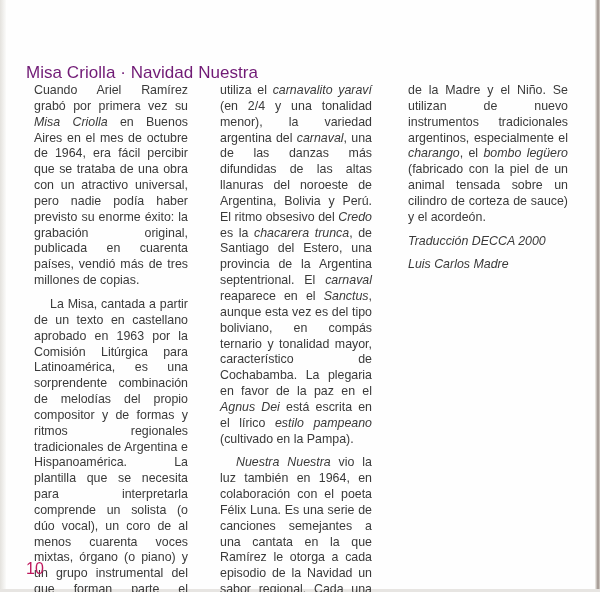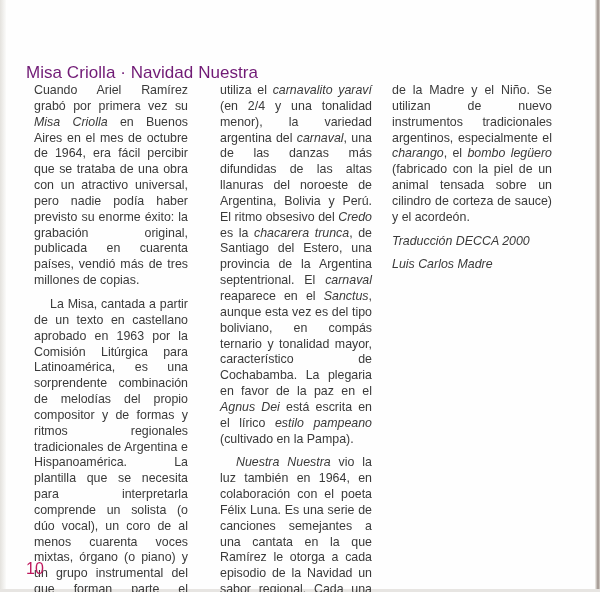--- a/index.html
+++ b/index.html
@@ -32,21 +32,21 @@
       white-space: nowrap;
       margin-top: 12px;
     }
     .col {
       position: absolute; top: 75px;
       font-size: 12.4px; line-height: 15.85px; color: #3a3a3a;
       text-align: justify;
     }
     .col1 { left: 26px; width: 170px; }
     .col2 { left: 212px; width: 168px; }
-    .col3 { left: 384px; width: 176px; }
+    .col3 { left: 400px; width: 176px; }
     .col p { margin: 8px; }
     .col p.indent { text-indent: 16px; }
     .col p + p { margin-top: 1px; }
     .col em { }
     .sig { font-style: italic; margin: 0; }
     .page-number {
       position: absolute; left: 26px; top: 560px;
       font-size: 16px; color: #be185d;
     }
   </style>

